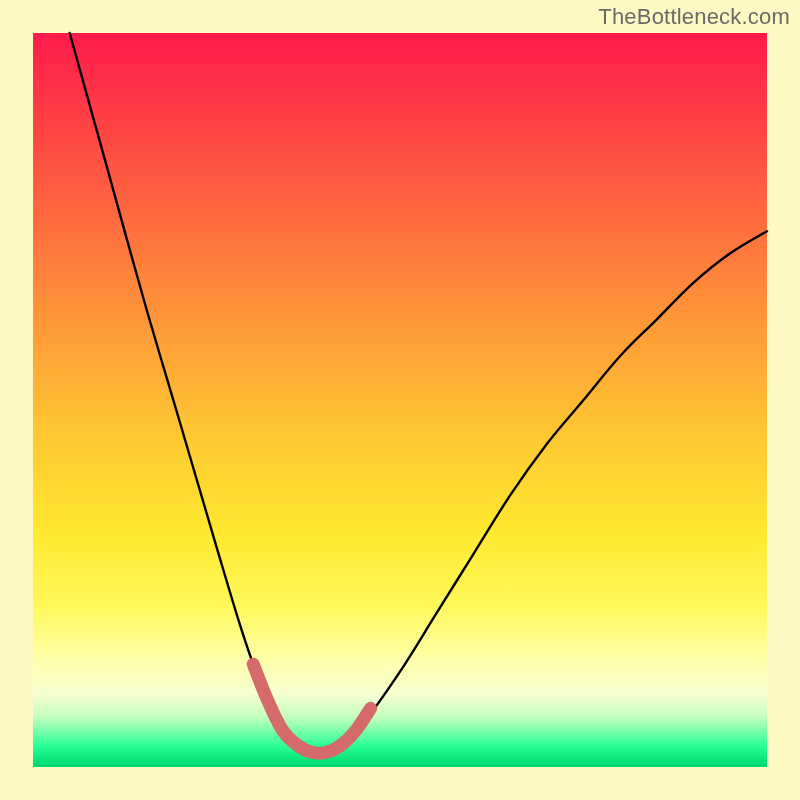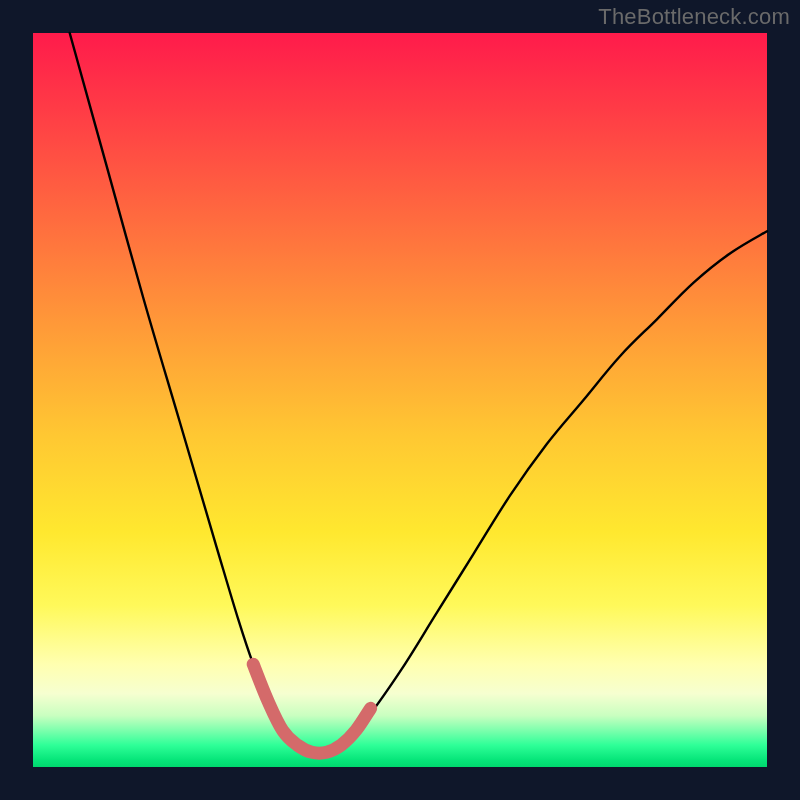--- a/index.html
+++ b/index.html
@@ -10,21 +10,21 @@
     background: #000;
     overflow: hidden;
     font-family: Arial, Helvetica, sans-serif;
   }
   .frame {
     position: absolute;
     left: 0;
     top: 0;
     width: 800px;
     height: 800px;
-    background: #0f172a;
+    background: #fef9c3;
     text-align: right;
   }
   .attribution {
     position: absolute;
     top: 4px;
     right: 10px;
     color: #6a6a6a;
     font-size: 22px;
     letter-spacing: 0.2px;
     font-weight: 400;

